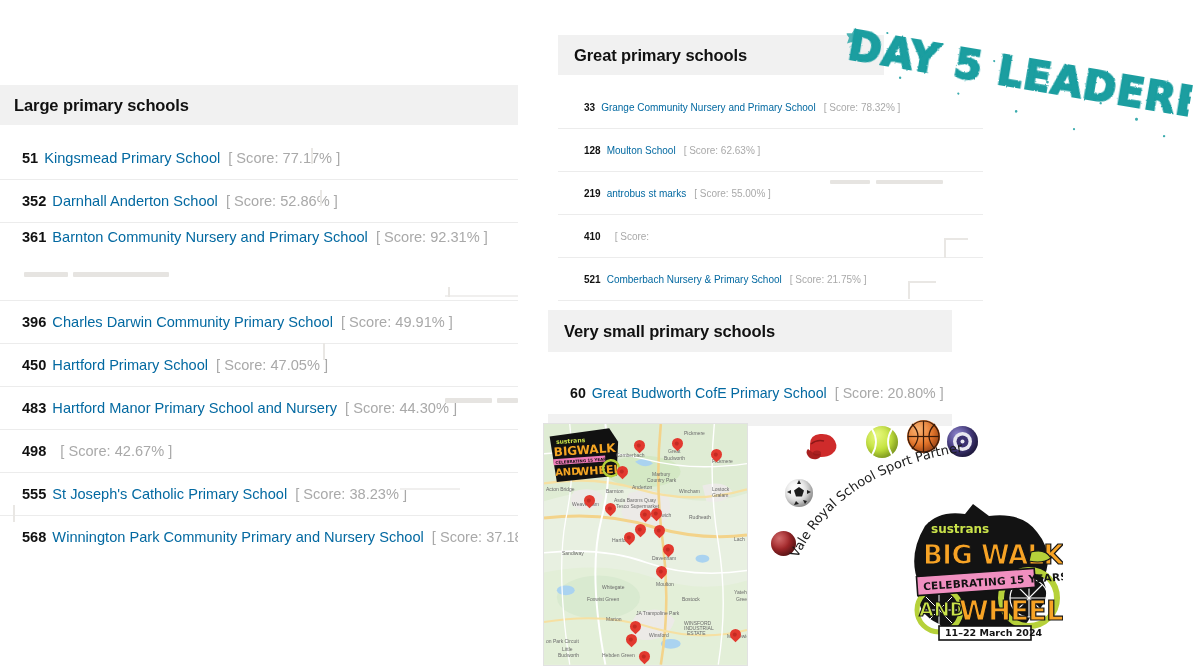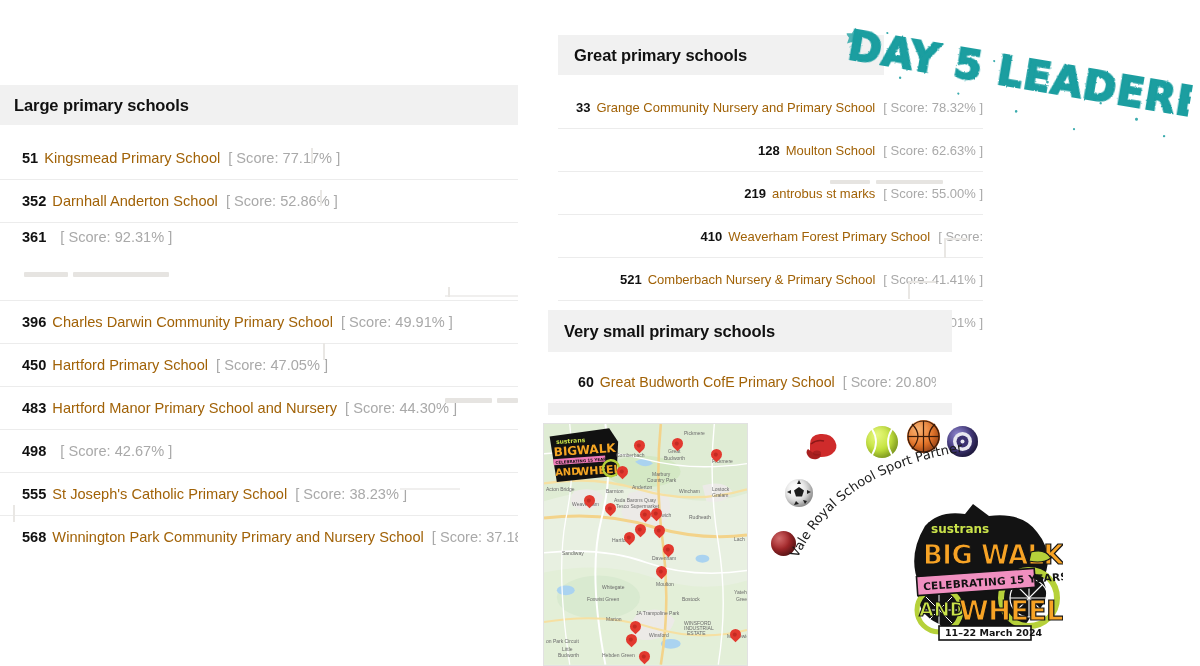--- a/index.html
+++ b/index.html
@@ -40,21 +40,21 @@
     white-space: nowrap;
     overflow: hidden;
   }
   .row:last-child { border-bottom: none; }
   .rank {
     font-weight: bold;
     color: #111111;
     margin-right: 6px;
   }
   .school {
-    color: #a16207;
+    color: #0369a1;
   }
   .score {
     color: #a9a9a9;
     margin-left: 8px;
   }
 
   
   #large-panel {
     left: 0px;
     top: 85px;
@@ -84,37 +84,36 @@
     height: 40px;
     line-height: 40px;
     padding-left: 16px;
     font-size: 16.5px;
     width: 310px;
   }
   #small-panel .rows { padding-top: 11px; }
   #small-panel .row {
     height: 42px;
     padding-left: 26px;
-    font-size: 13px;
-    justify-content: flex-end;
+    font-size: 10px;
   }
 
   
   #verysmall-panel {
     left: 548px;
     top: 310px;
     width: 404px;
   }
   #verysmall-panel .panel-header {
     height: 42px;
     line-height: 42px;
     padding-left: 16px;
     font-size: 16.5px;
   }
-  #verysmall-panel .rows { padding-top: 9px; margin: 0 16px; }
+  #verysmall-panel .rows { padding-top: 20px; margin: 0 8px; }
   #verysmall-panel .row {
     height: 42px;
     padding-left: 14px;
     font-size: 14.2px;
   }
   #verysmall-panel .footer-strip {
     height: 12px;
     background: #f1f1f1;
   }
 
@@ -233,20 +232,21 @@
     </div>
 
     <div class="row">
       <span class="rank">352</span>
       <span class="school">Darnhall Anderton School</span>
       <span class="score">[ Score: 52.86% ]</span>
     </div>
 
     <div class="row tall">
       <span class="rank">361</span>
+      <span class="school">Barnton Community Nursery and Primary School</span>
       <span class="score">[ Score: 92.31% ]</span>
     </div>
 
     <div class="row">
       <span class="rank">396</span>
       <span class="school">Charles Darwin Community Primary School</span>
       <span class="score">[ Score: 49.91% ]</span>
     </div>
 
     <div class="row">
@@ -311,28 +311,27 @@
     </div>
 
     <div class="row">
       <span class="rank">219</span>
       <span class="school">antrobus st marks</span>
       <span class="score">[ Score: 55.00% ]</span>
     </div>
 
     <div class="row">
       <span class="rank">410</span>
-      <span class="school">Weaverham Forest Primary School</span>
       <span class="score">[ Score:</span>
     </div>
 
     <div class="row">
       <span class="rank">521</span>
       <span class="school">Comberbach Nursery &amp; Primary School</span>
-      <span class="score">[ Score: 41.41% ]</span>
+      <span class="score">[ Score: 21.75% ]</span>
     </div>
 
     <div class="row">
       <span class="rank">539</span>
       <span class="school">St Mary's Catholic Primary School</span>
       <span class="score">[ Score: 17.01% ]</span>
     </div>
 
   </div>
 </div>

